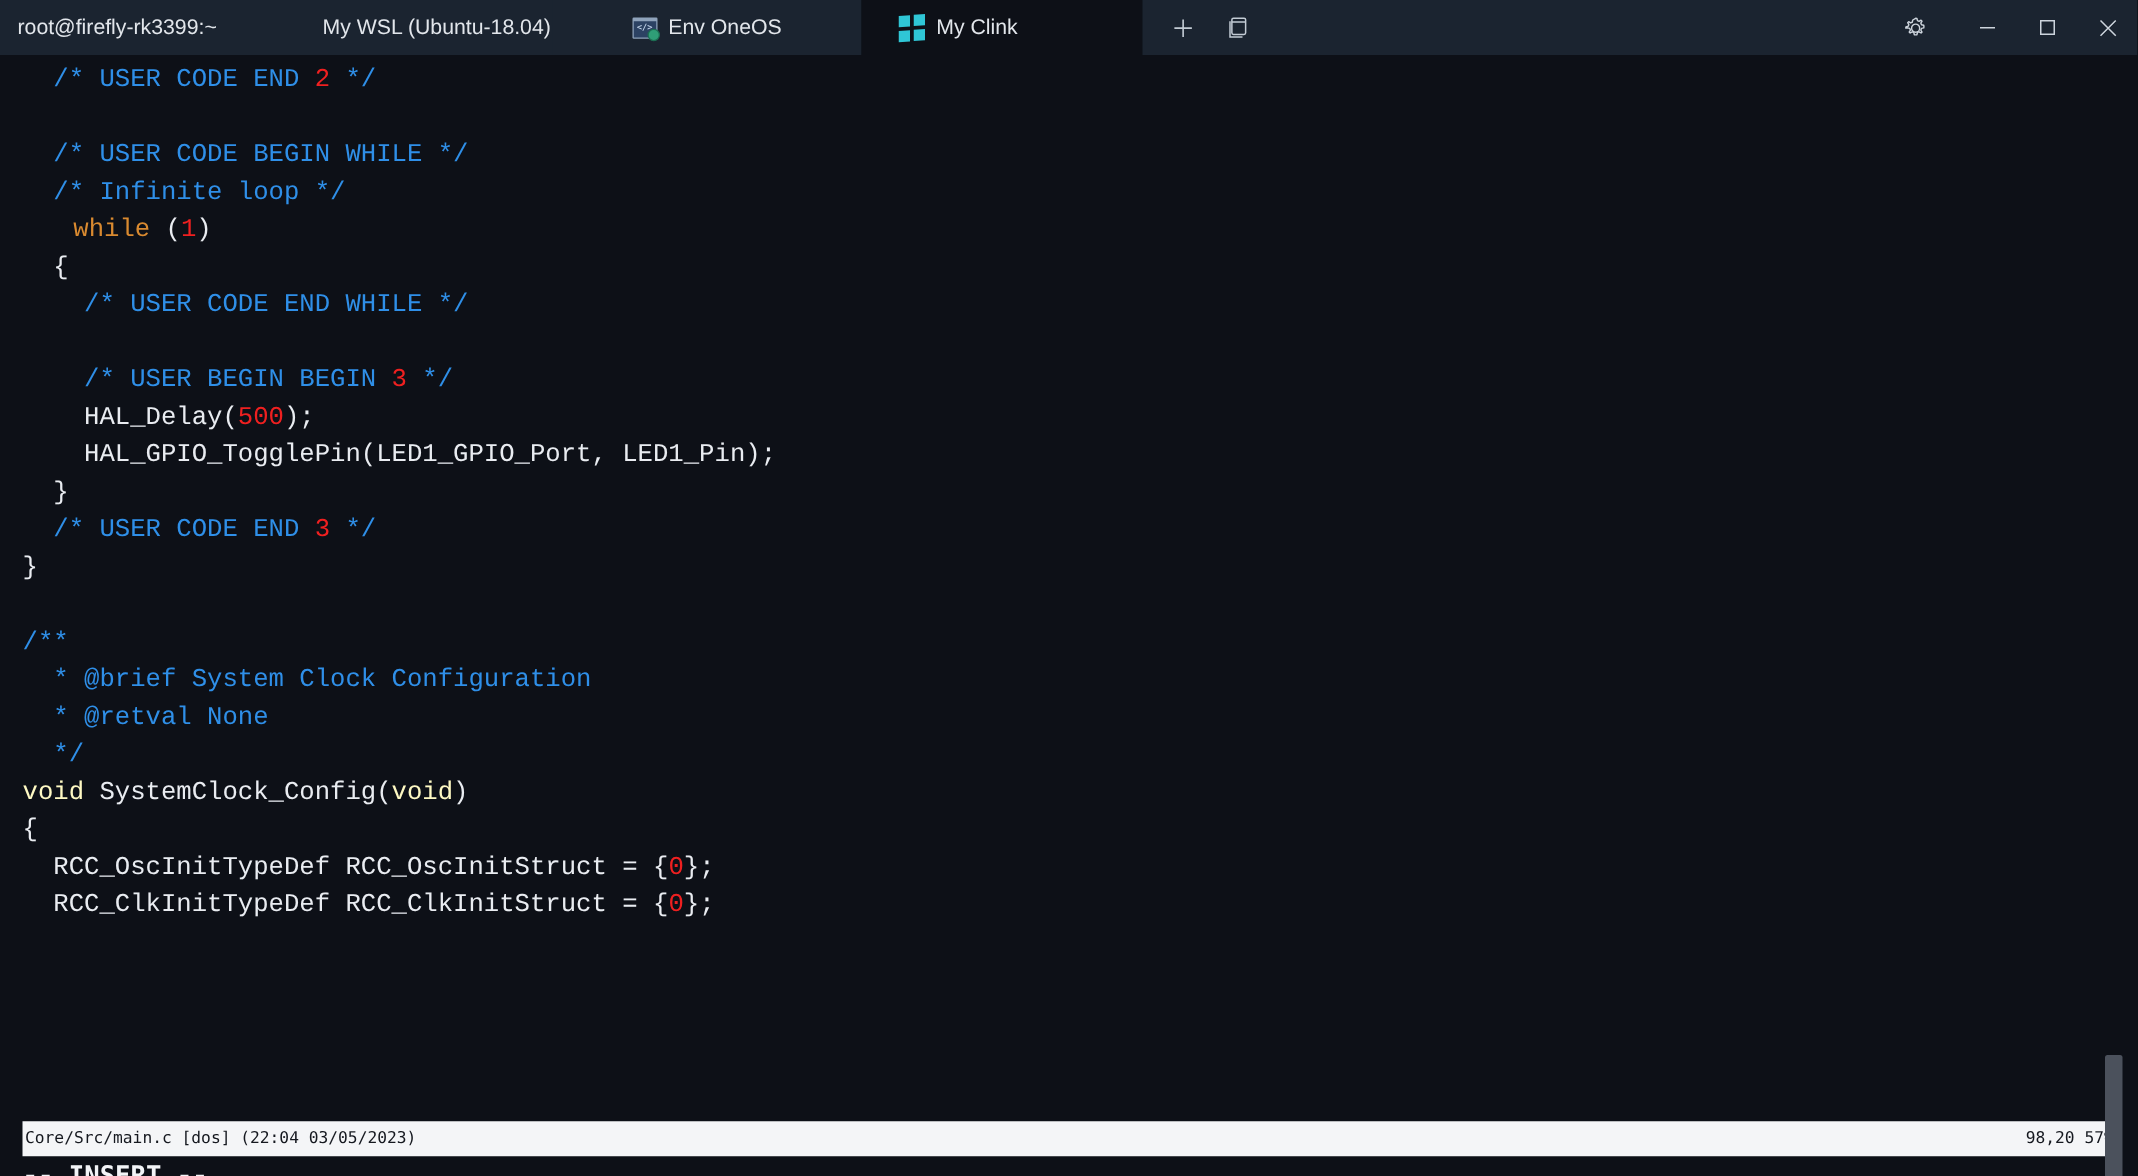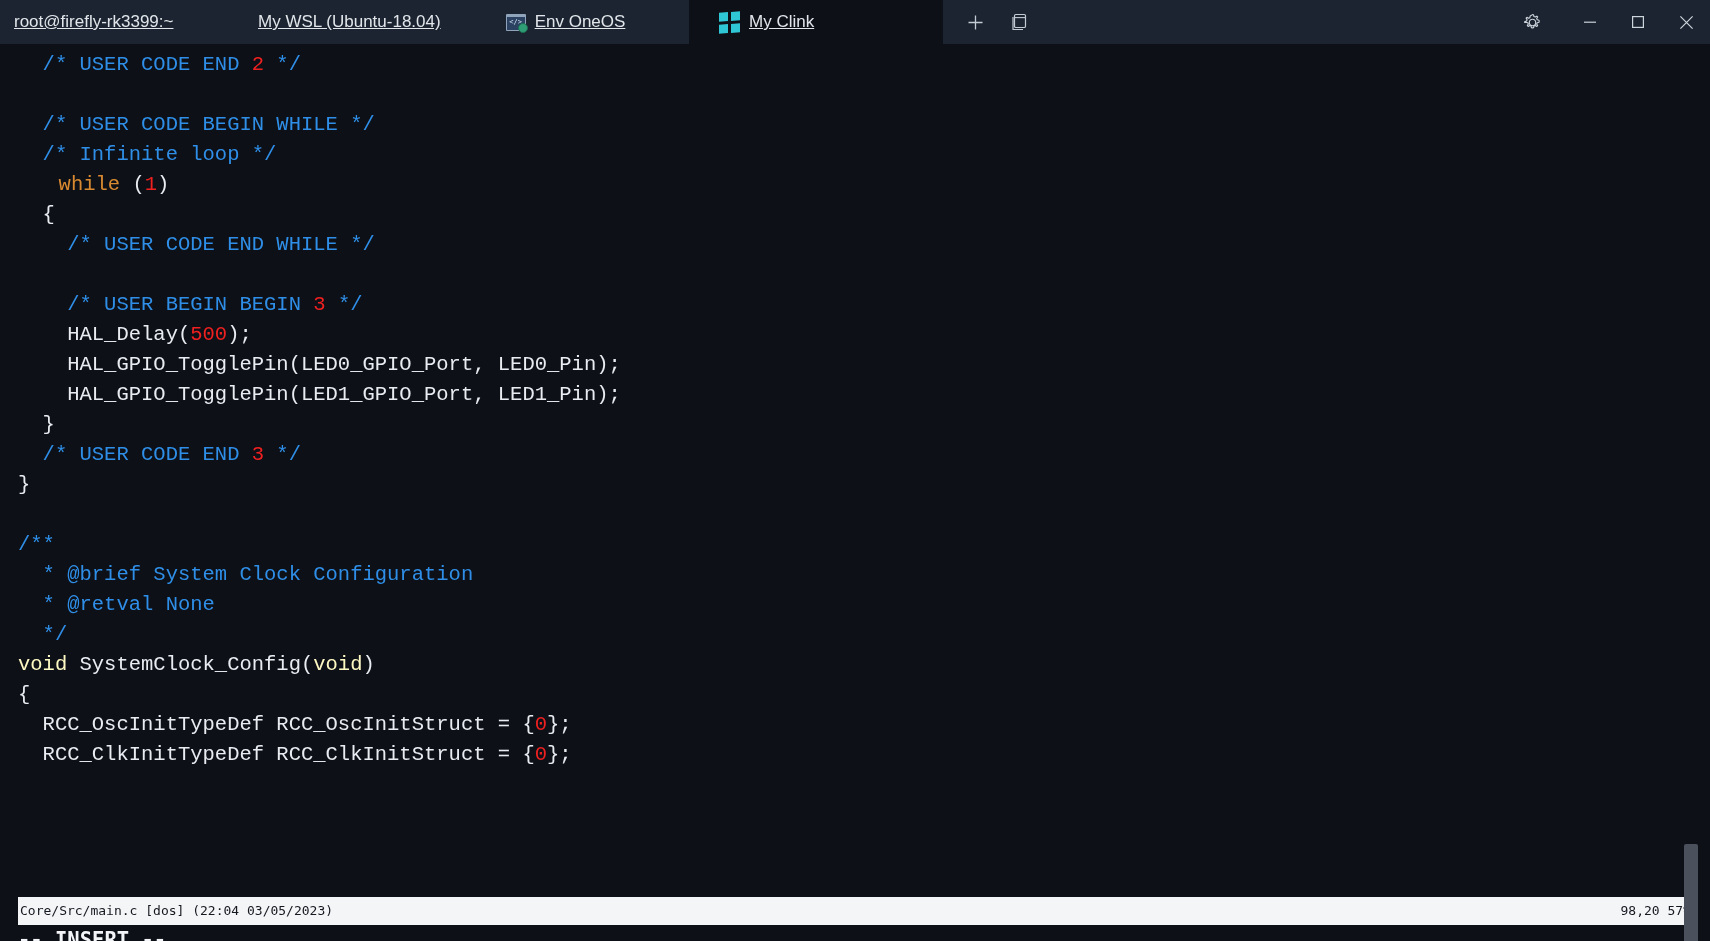--- a/index.html
+++ b/index.html
@@ -30,30 +30,29 @@
     display: flex;
     align-items: center;
     height: 44px;
     padding: 0 18px;
     color: #e2e6eb;
     font-family: "Liberation Sans", sans-serif;
     font-size: 17px;
     white-space: nowrap;
     user-select: none;
     background: #1b2430;
-    text-decoration: underline;
   }
   .tab.active {
     background: #0d1017;
   }
 
   .tab-0 { width: 240px; justify-content: flex-start; padding-left: 14px; }
   .tab-1 { width: 202px; }
   .tab-2 { width: 247px; justify-content: center; }
-  .tab-3 { width: 254px; justify-content: flex-start; padding-left: 30px; }
+  .tab-3 { width: 225px; justify-content: flex-start; padding-left: 30px; }
 
   .tab-label { display: inline-block; }
 
   .tab-icon {
     display: inline-flex;
     align-items: center;
     justify-content: center;
     margin-right: 9px;
     flex: 0 0 auto;
   }
@@ -302,21 +301,20 @@
       <div class="line"><span class="pln">  </span><span class="cmt">/* USER CODE END </span><span class="num">2</span><span class="cmt"> */</span></div>
       <div class="line">&nbsp;</div>
       <div class="line"><span class="pln">  </span><span class="cmt">/* USER CODE BEGIN WHILE */</span></div>
       <div class="line"><span class="pln">  </span><span class="cmt">/* Infinite loop */</span></div>
       <div class="line"><span class="pln">  </span><span class="kw">while</span><span class="pln"> (</span><span class="num">1</span><span class="pln">)</span></div>
       <div class="line"><span class="pln">  </span><span class="pln">{</span></div>
       <div class="line"><span class="pln">    </span><span class="cmt">/* USER CODE END WHILE */</span></div>
       <div class="line">&nbsp;</div>
       <div class="line"><span class="pln">    </span><span class="cmt">/* USER BEGIN BEGIN </span><span class="num">3</span><span class="cmt"> */</span></div>
       <div class="line"><span class="pln">    </span><span class="pln">HAL_Delay(</span><span class="num">500</span><span class="pln">);</span></div>
-      <div class="line"><span class="pln">    </span><span class="pln">HAL_GPIO_TogglePin(LED0_GPIO_Port, LED0_Pin);</span></div>
       <div class="line"><span class="pln">    </span><span class="pln">HAL_GPIO_TogglePin(LED1_GPIO_Port, LED1_Pin);</span></div>
       <div class="line"><span class="pln">  </span><span class="pln">}</span></div>
       <div class="line"><span class="pln">  </span><span class="cmt">/* USER CODE END </span><span class="num">3</span><span class="cmt"> */</span></div>
       <div class="line"><span class="pln"></span><span class="pln">}</span></div>
       <div class="line">&nbsp;</div>
       <div class="line"><span class="pln"></span><span class="cmt">/**</span></div>
       <div class="line"><span class="pln"> </span><span class="cmt"> * @brief System Clock Configuration</span></div>
       <div class="line"><span class="pln"> </span><span class="cmt"> * @retval None</span></div>
       <div class="line"><span class="pln"> </span><span class="cmt"> */</span></div>
       <div class="line"><span class="pln"></span><span class="type">void</span><span class="pln"> SystemClock_Config(</span><span class="type">void</span><span class="pln">)</span></div>

